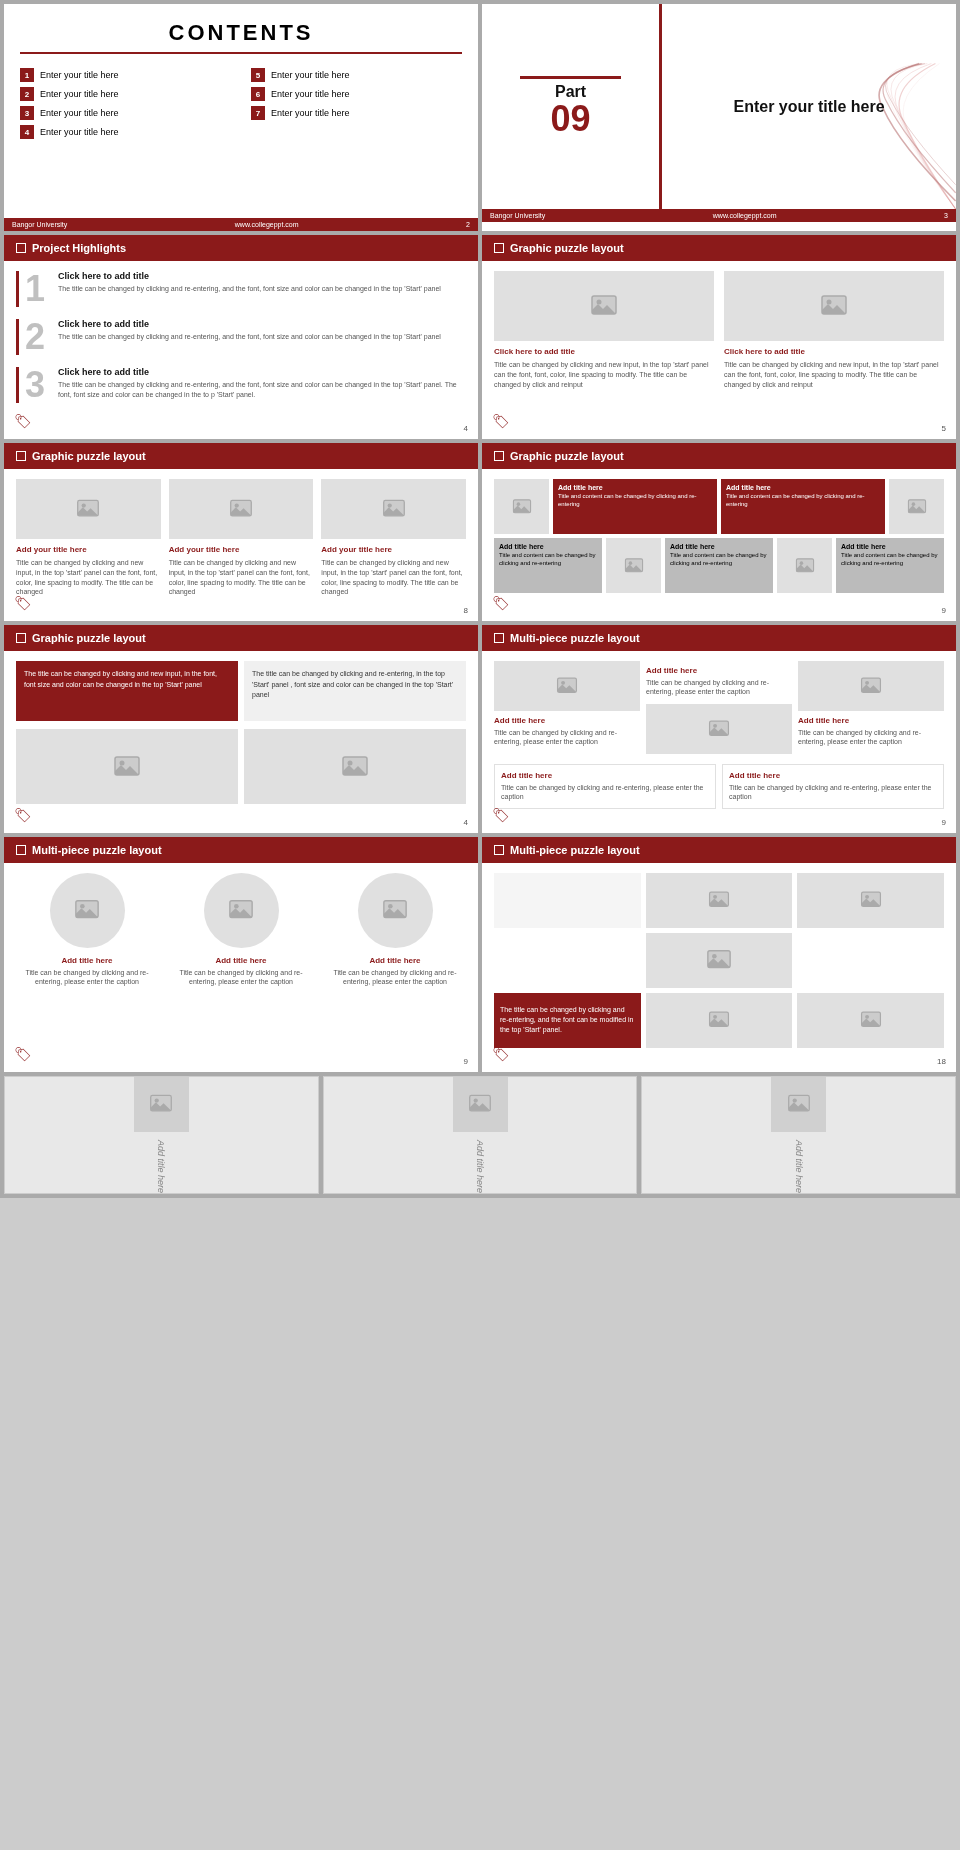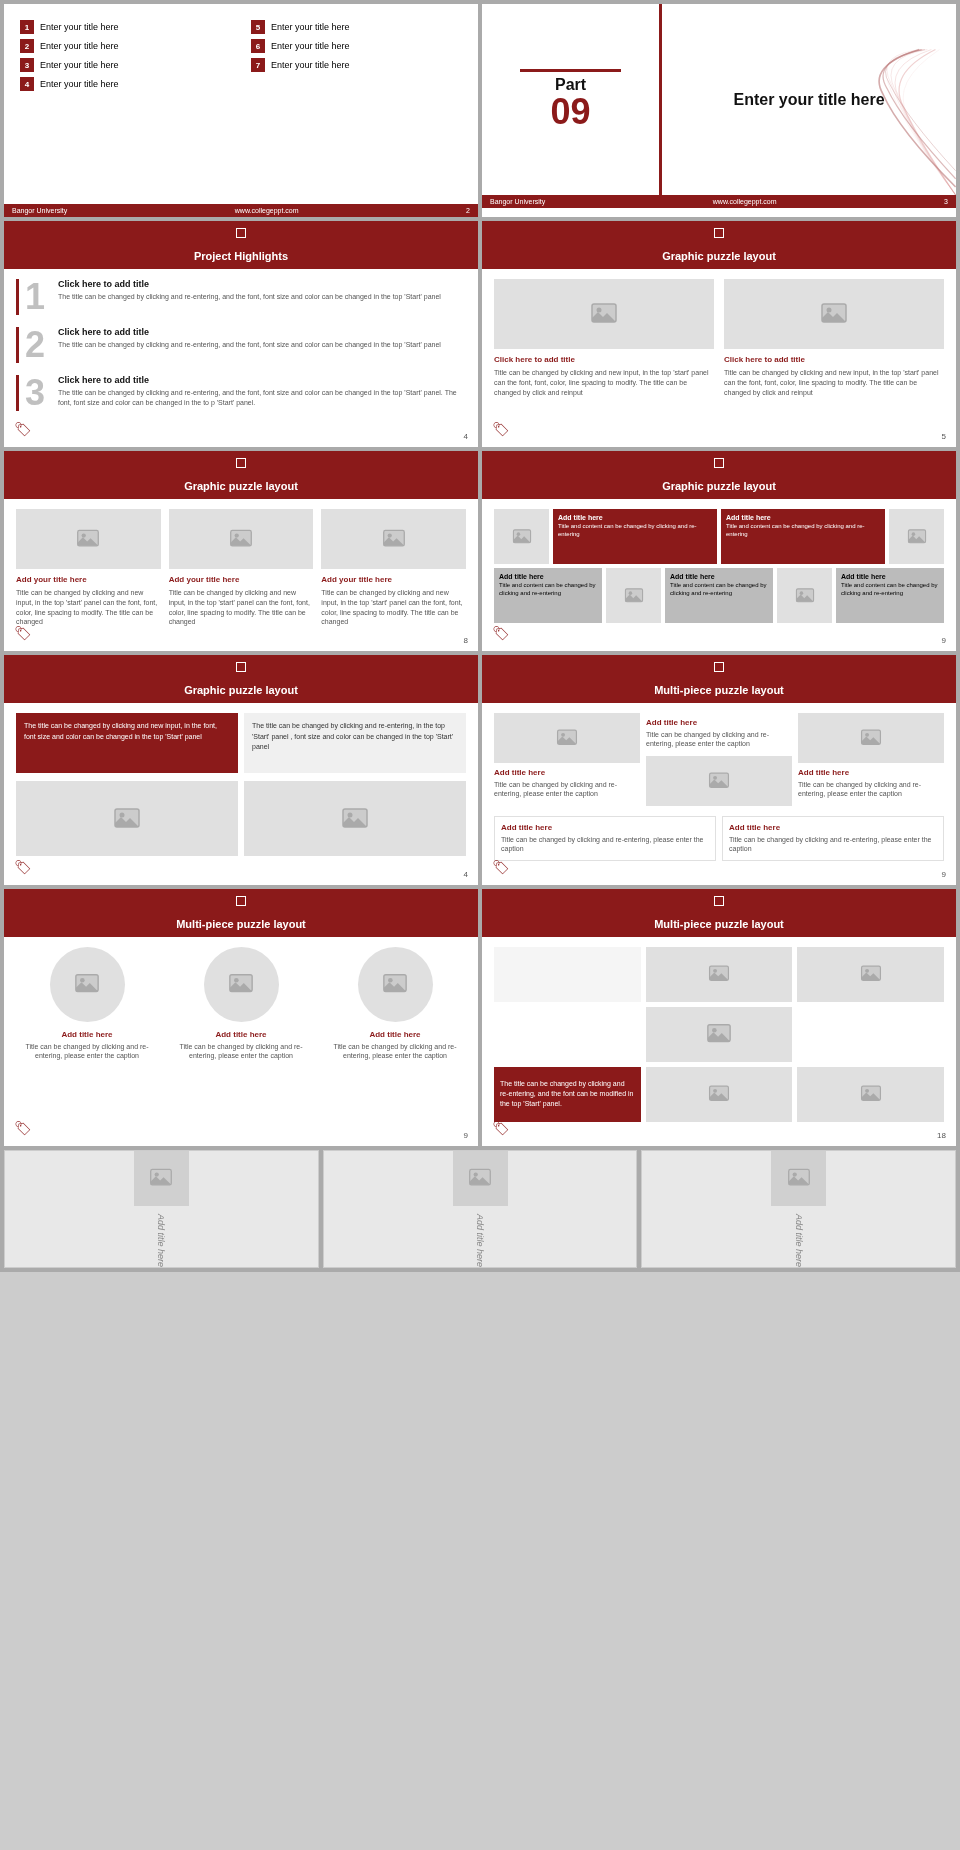--- a/index.html
+++ b/index.html
@@ -28,21 +28,21 @@
     .part-num { font-size: 36px; font-weight: 900; color: #8b1a1a; line-height: 1; }
     .part-right {
       flex: 1; display: flex; align-items: center; justify-content: center;
       padding: 16px; position: relative; overflow: hidden;
     }
     .part-title { font-size: 16px; font-weight: 900; color: #111; z-index: 2; }
 
     
     .slide-header {
       background: #8b1a1a; color: #fff; padding: 7px 12px;
-      font-size: 11px; font-weight: bold; display: flex; align-items: center; gap: 12px; flex-direction: column;
+      font-size: 11px; font-weight: bold; display: flex; align-items: center; gap: 6px;
     }
 
     
     .highlight-content { padding: 10px 12px 24px; }
     .highlight-item { display: flex; gap: 10px; margin-bottom: 12px; align-items: flex-start; }
     .highlight-num {
       font-size: 36px; font-weight: 900; color: #c0c0c0; line-height: 1;
       border-left: 3px solid #8b1a1a; padding-left: 6px; min-width: 32px;
     }
     .highlight-text-block { flex: 1; }
@@ -75,20 +75,21 @@
       padding: 3px 8px; display: flex; justify-content: space-between; align-items: center;
     }
   </style>
 </head>
 <body>
 
 <div style="display:flex; gap:4px; padding:4px; background:#aaa;">
 
   <div class="slide" style="flex:1; position:relative;">
     <div class="slide-contents">
+      <div class="contents-title">CONTENTS</div>
       <div class="contents-grid">
 
         <div>
           <div class="contents-item">
             <div class="contents-num">1</div>
             <span>Enter your title here</span>
           </div>
           <div class="contents-item">
             <div class="contents-num">2</div>
             <span>Enter your title here</span>

